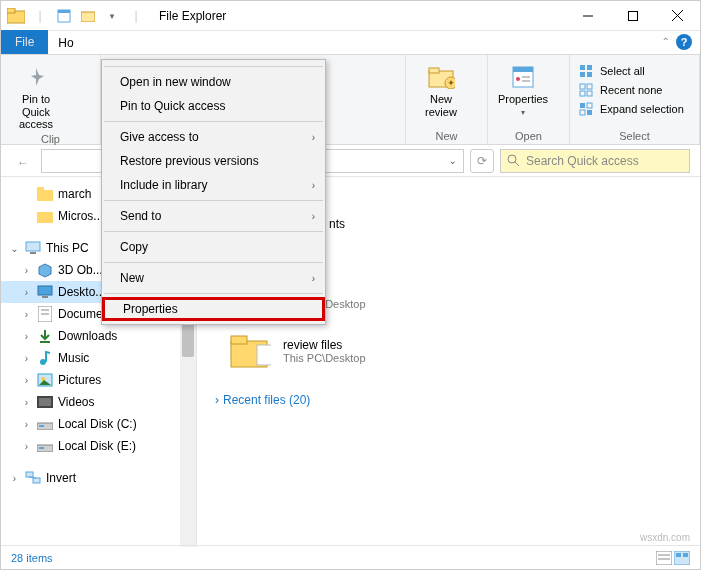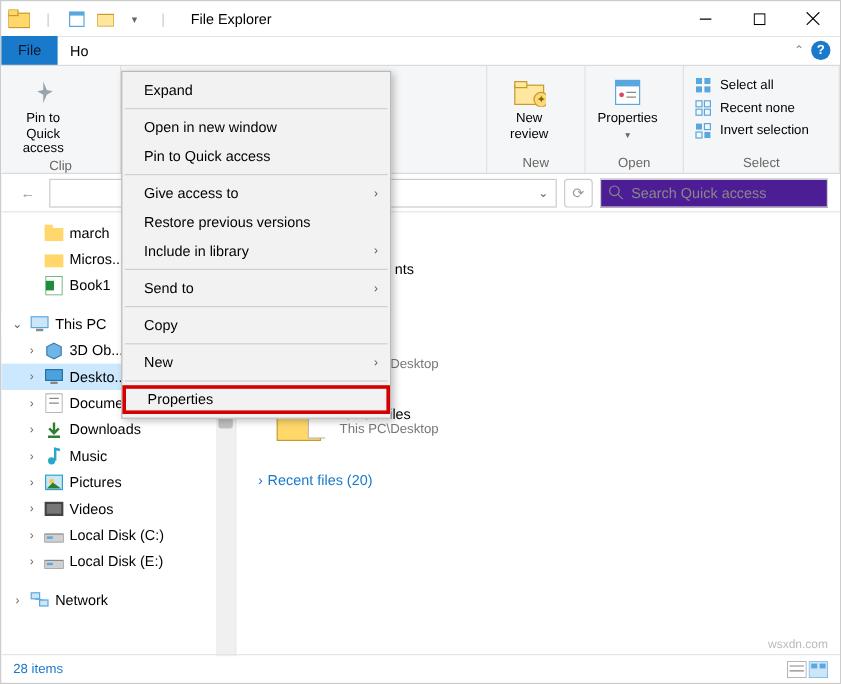--- a/index.html
+++ b/index.html
@@ -9,41 +9,41 @@
 .titlebar { height: 30px; display: flex; align-items: center; border-bottom: 1px solid #e5e5e5; }
 .titlebar .qat { display: flex; align-items: center; padding: 0 4px; gap: 2px; }
 .qat-item { width: 22px; height: 22px; display: flex; align-items: center; justify-content: center; }
 .titlebar .title { flex: 1; padding-left: 8px; font-size: 12px; }
 .win-controls { display: flex; }
 .win-btn { width: 45px; height: 29px; display: flex; align-items: center; justify-content: center; font-size: 14px; }
 .win-btn.close { font-size: 16px; }
 
 
 .tabs { height: 24px; display: flex; align-items: flex-end; border-bottom: 1px solid #dadada; background: #fff; position: relative; }
-.tab-file { background: #1979ca; color: #0f172a; padding: 4px 14px; font-size: 12px; height: 24px; display: flex; align-items: center; }
+.tab-file { background: #1979ca; color: #e5e5e5; padding: 4px 14px; font-size: 12px; height: 24px; display: flex; align-items: center; }
 .tab { padding: 4px 10px; font-size: 12px; }
 .help-icon { position: absolute; right: 8px; top: 3px; color: #fff; background: #1979ca; width: 16px; height: 16px; border-radius: 50%; display: flex; align-items: center; justify-content: center; font-size: 11px; font-weight: bold; }
 .caret-up { position: absolute; right: 30px; top: 5px; color: #888; font-size: 10px; }
 
 
 .ribbon { height: 90px; background: #f5f6f7; border-bottom: 1px solid #dadada; display: flex; }
 .ribbon-group { border-right: 1px solid #e1e1e1; padding: 4px 8px 2px; display: flex; flex-direction: column; justify-content: space-between; }
 .ribbon-group .label { text-align: center; font-size: 11px; color: #666; padding-top: 2px; }
 .rg-body { flex: 1; display: flex; align-items: flex-start; gap: 6px; }
 .big-btn { display: flex; flex-direction: column; align-items: center; width: 54px; text-align: center; font-size: 11px; line-height: 1.15; gap: 2px; padding-top: 4px; }
 .big-btn .ico { width: 28px; height: 28px; display: flex; align-items: center; justify-content: center; }
 .small-list { display: flex; flex-direction: column; gap: 3px; font-size: 11px; padding-top: 4px; justify-content: flex-end; }
 .small-item { display: flex; align-items: center; gap: 6px; white-space: nowrap; }
 .small-item .ico { width: 16px; height: 16px; display: flex; align-items: center; justify-content: center; }
 
 
 .addr { height: 32px; display: flex; align-items: center; gap: 6px; padding: 0 10px; border-bottom: 1px solid #e5e5e5; }
 .nav-btn { width: 24px; height: 24px; display: flex; align-items: center; justify-content: center; color: #999; border-radius: 3px; border: 1px solid transparent; }
 .addr-box { flex: 1; height: 24px; border: 1px solid #ccc; display: flex; align-items: center; padding: 0 6px; background: #fff; }
-.search-box { width: 190px; height: 24px; border: 1px solid #ccc; display: flex; align-items: center; padding: 0 6px; color: #888; background: #4c1d95; gap: 6px; font-size: 12px; text-align: right; }
+.search-box { width: 190px; height: 24px; border: 1px solid #ccc; display: flex; align-items: center; padding: 0 6px; color: #888; background: #fef9c3; gap: 6px; font-size: 12px; text-align: right; }
 
 
 .main { display: flex; height: 370px; }
 .tree { width: 196px; border-right: 1px solid #e5e5e5; padding: 6px 0; overflow: hidden; position: relative; }
 .tree-scroll { position: absolute; right: 0; top: 0; width: 16px; height: 100%; background: #f0f0f0; }
 .tree-scroll::before { content: ''; position: absolute; top: 100px; left: 2px; width: 12px; height: 80px; background: #c1c1c1; border-radius: 2px; }
 .tree-item { display: flex; align-items: center; gap: 4px; padding: 2px 4px 2px 8px; height: 22px; font-size: 12px; white-space: nowrap; }
 .tree-item.l1 { padding-left: 20px; }
 .tree-item.this-pc { background: #fff; }
 .tree-item.desktop { background: #cce8ff; }
@@ -208,21 +208,21 @@
         </div>
         <div class="small-item">
           <span class="ico">
               <svg width="14" height="14">
                 <rect x="1" y="1" width="5" height="5" fill="#5aa7e0"></rect>
                 <rect x="8" y="1" width="5" height="5" fill="none" stroke="#5aa7e0"></rect>
                 <rect x="1" y="8" width="5" height="5" fill="none" stroke="#5aa7e0"></rect>
                 <rect x="8" y="8" width="5" height="5" fill="#5aa7e0"></rect>
               </svg>
             </span>
-          <span>Invert selection</span>
+          <span>Expand selection</span>
         </div>
       </div>
     </div>
     <div class="label">Select</div>
   </div>
 </div>
 
 <div class="addr">
   <div class="nav-btn">←</div>
   <div class="addr-box">
@@ -255,30 +255,20 @@
       </div>
     <div class="tree-item l1">
         <span class="tw"></span>
         <span class="ti">
           <svg width="16" height="14">
             <rect x="0" y="3" width="16" height="11" fill="#ffd76b"></rect>
           </svg>
         </span>
         <span>Micros...</span>
       </div>
-    <div class="tree-item l1">
-        <span class="tw"></span>
-        <span class="ti">
-          <svg width="14" height="16">
-            <rect width="14" height="16" fill="#fff" stroke="#1f8b3b"></rect>
-            <rect x="0" y="4" width="7" height="8" fill="#1f8b3b"></rect>
-          </svg>
-        </span>
-        <span>Book1</span>
-      </div>
     <div style="height:10px"></div>
     <div class="tree-item this-pc">
         <span class="tw">⌄</span>
         <span class="ti">
           <svg width="16" height="14">
             <rect x="1" y="1" width="14" height="9" fill="#cde6f7" stroke="#5aa7e0"></rect>
             <rect x="5" y="11" width="6" height="2" fill="#888"></rect>
           </svg>
         </span>
         <span>This PC</span>
@@ -377,21 +367,21 @@
     <div style="height:10px"></div>
     <div class="tree-item">
         <span class="tw">›</span>
         <span class="ti">
           <svg width="16" height="14">
             <rect x="1" y="1" width="7" height="5" fill="#cde6f7" stroke="#5aa7e0"></rect>
             <rect x="8" y="7" width="7" height="5" fill="#cde6f7" stroke="#5aa7e0"></rect>
             <line x1="4" y1="6" x2="11" y2="7" stroke="#5aa7e0"></line>
           </svg>
         </span>
-        <span>Network</span>
+        <span>Invert</span>
       </div>
     <div class="tree-scroll"></div>
   </div>
 
   <div class="content">
     <div class="section-head">
       <span>(8)</span>
     </div>
 
     <div class="folder-item" style="margin-left:100px">
@@ -431,23 +421,20 @@
     </div>
 
     <div class="section-head" style="margin-top:10px">
       <span>›</span>
       <span>Recent files (20)</span>
     </div>
   </div>
 </div>
 
 <div class="ctx">
-  <div class="ctx-item">
-      <span>Expand</span>
-    </div>
   <div class="ctx-sep"></div>
   <div class="ctx-item">
       <span>Open in new window</span>
     </div>
   <div class="ctx-item">
       <span>Pin to Quick access</span>
     </div>
   <div class="ctx-sep"></div>
   <div class="ctx-item">
       <span>Give access to</span>

